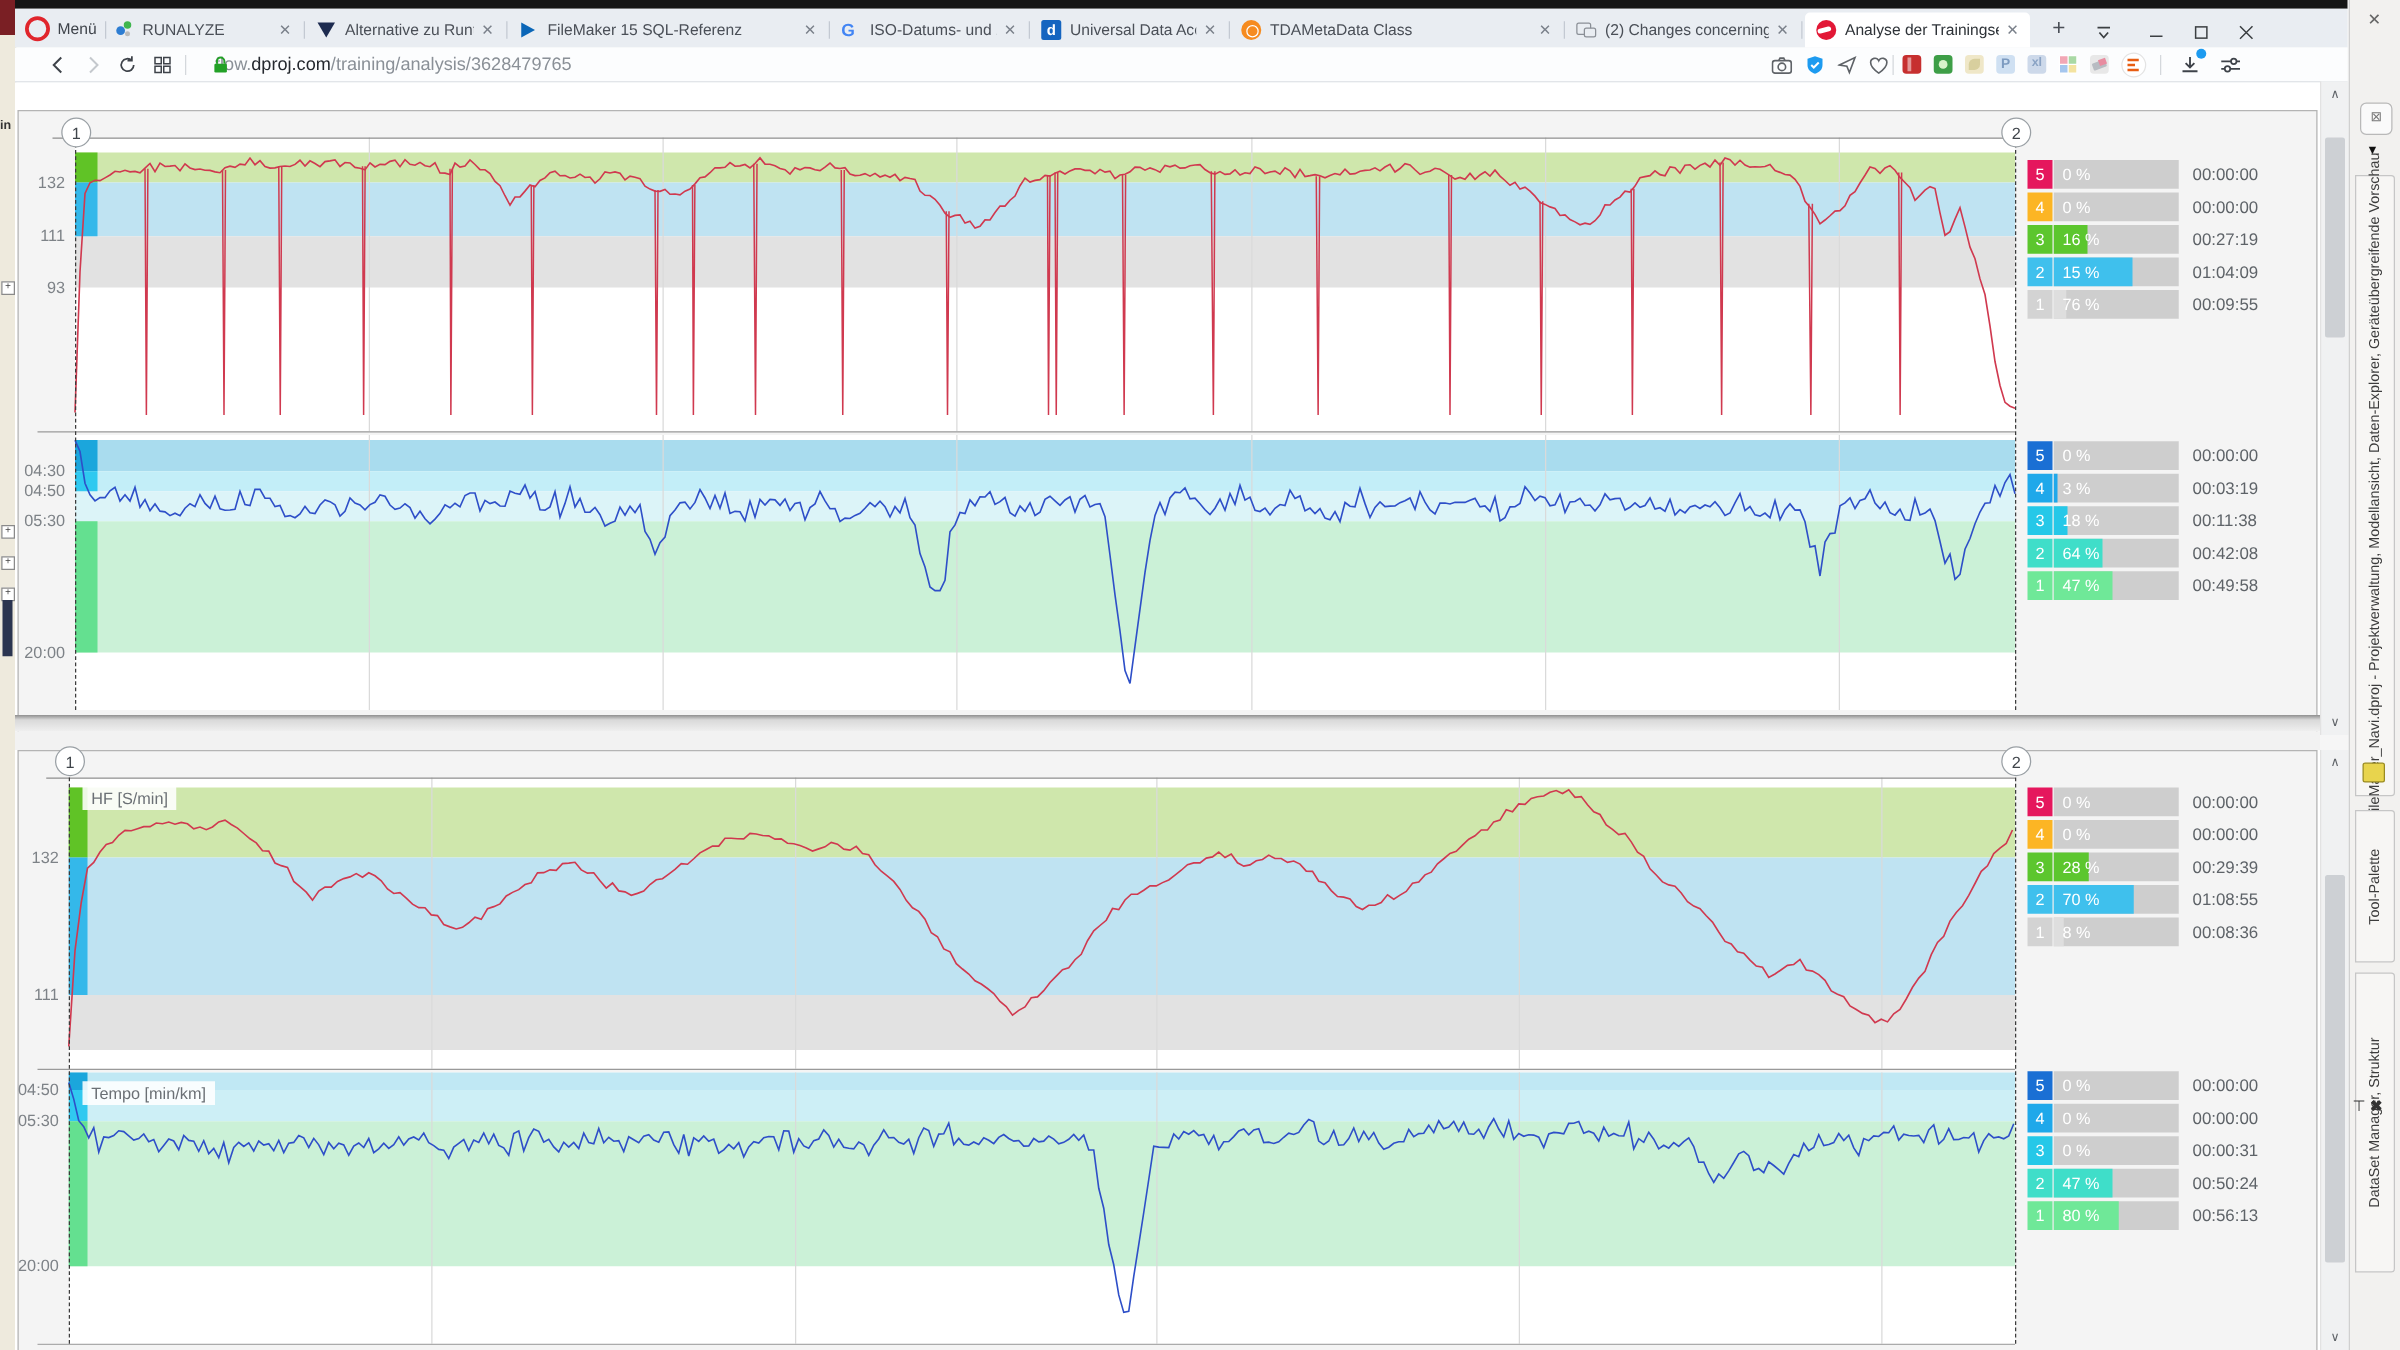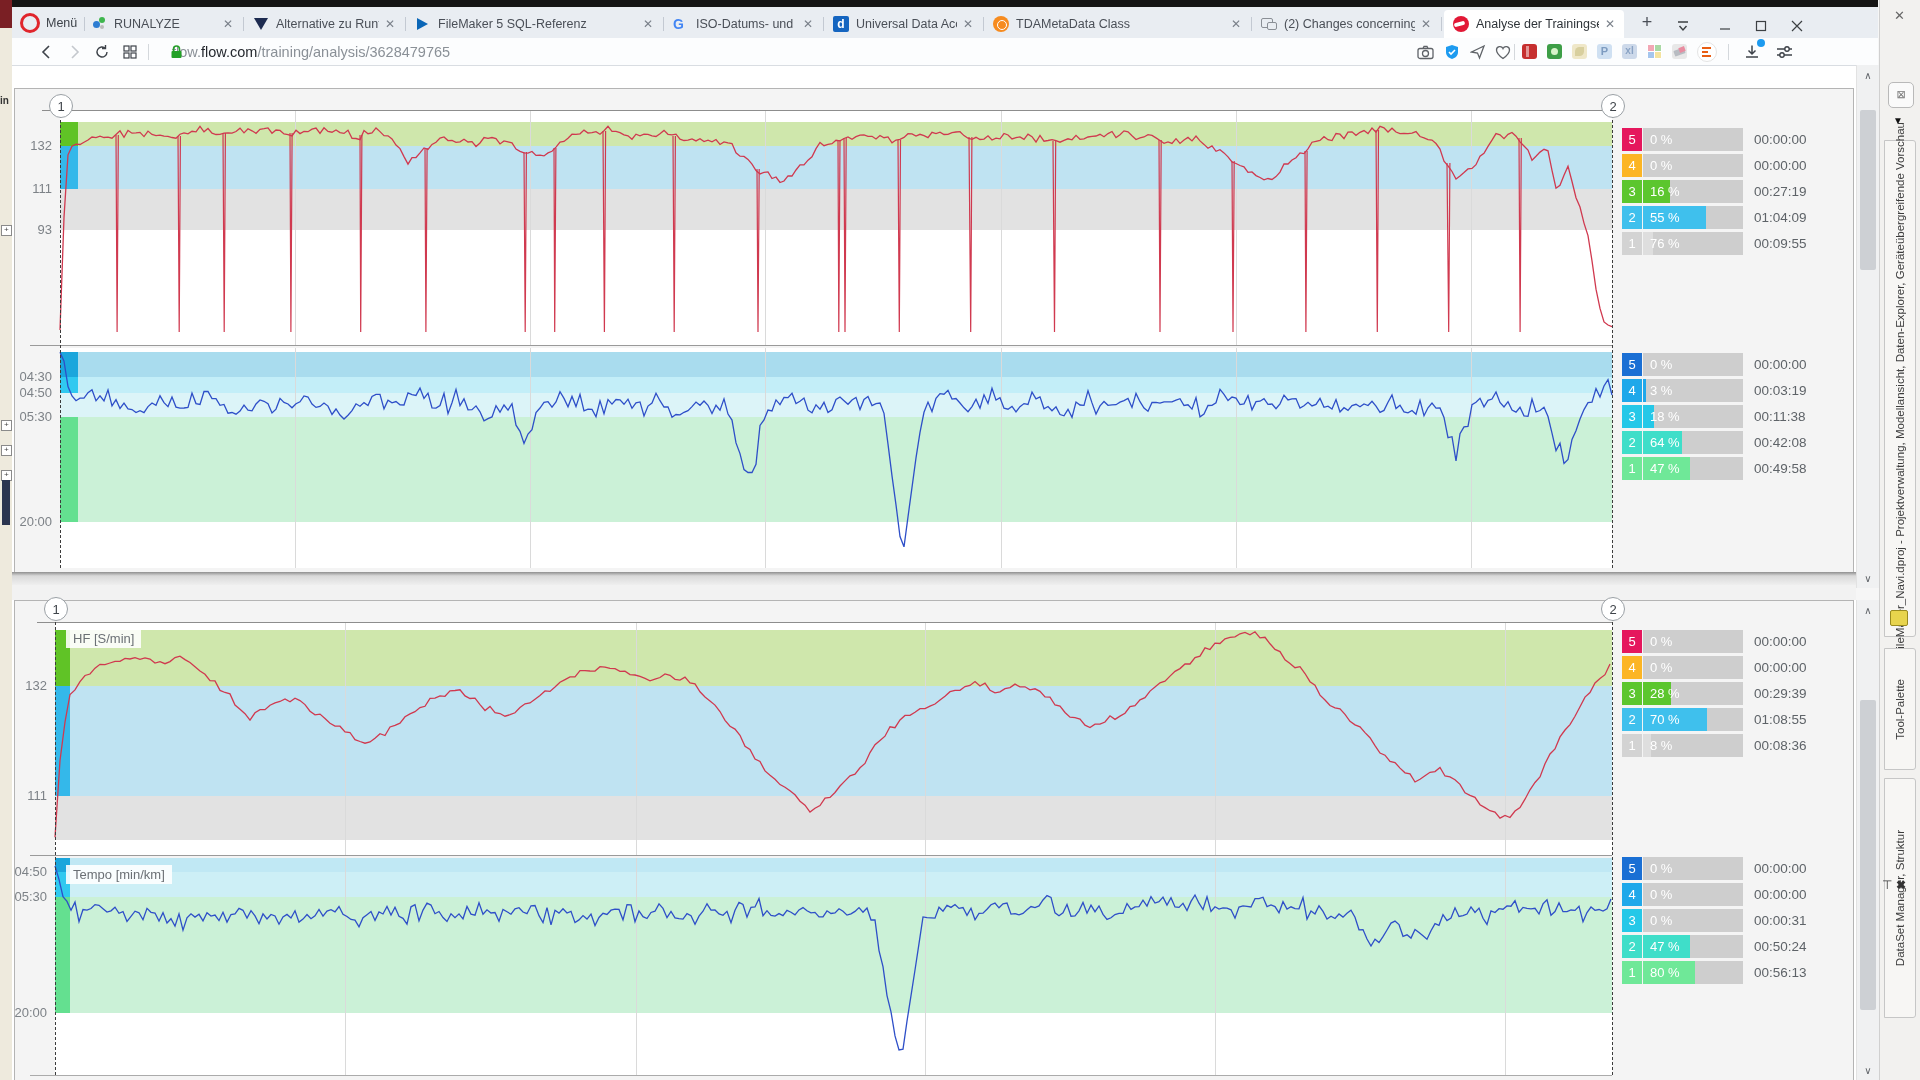--- a/index.html
+++ b/index.html
@@ -92,21 +92,21 @@
           <span style="position:absolute;left:1px;top:2px;width:0;height:0;border-left:7px solid transparent;border-right:7px solid transparent;border-top:12px solid #1d2b50"></span>
         </div>
         <span class="ttl">Alternative zu Runtastic - F</span>
         <span class="cx">✕</span>
       </div>
       <div class="tabsep abs" style="left: 393px;"></div>
       <div class="tab abs" style="left: 394px; width: 256px;">
         <div class="abs" style="position: relative; width: 16px; height: 16px; margin: 0px 7px 0px 9px; flex: 0 0 auto;">
           <span style="position:absolute;left:2px;top:2px;width:0;height:0;border-top:6px solid transparent;border-bottom:6px solid transparent;border-left:11px solid #0a66b7"></span>
         </div>
-        <span class="ttl">FileMaker 5 SQL-Referenz</span>
+        <span class="ttl">FileMaker 15 SQL-Referenz</span>
         <span class="cx">✕</span>
       </div>
       <div class="tabsep abs" style="left: 651px;"></div>
       <div class="tab abs" style="left: 652px; width: 158px;">
         <div class="abs" style="position: relative; width: 16px; height: 16px; margin: 0px 7px 0px 9px; flex: 0 0 auto; color: rgb(66, 133, 244); font: bold 14px &quot;Liberation Sans&quot;, sans-serif;">G</div>
         <span class="ttl">ISO-Datums- und Zeitform</span>
         <span class="cx">✕</span>
       </div>
       <div class="tabsep abs" style="left: 811px;"></div>
       <div class="tab abs" style="left: 812px; width: 158px;">
@@ -157,21 +157,21 @@
       </div>
       <div class="winbtn abs" style="left: 1770px;">
         <svg width="12" height="12" viewBox="0 0 12 12">
           <path d="M1 1l10 10M11 1L1 11" stroke="#3c4043" stroke-width="1.2"></path>
         </svg>
       </div>
     </div>
   <div class="abs" id="toolbar"></div>
   <div class="abs" id="pagebg"></div>
   <div class="abs urltxt">
-    <span class="sub">flow.</span><span>flow.com</span><span class="path">/training/analysis/3628479765</span>
+    <span class="sub">flow.</span><span>dproj.com</span><span class="path">/training/analysis/3628479765</span>
   </div>
   <div id="dyn">
       <div class="panelborder abs" style="left: 14px; top: 88px; width: 1838px; height: 498px;"></div>
       <div class="plot abs" style="left: 60px; top: 110px; width: 1552px; height: 235px;">
         <div class="band abs" style="top: 12px; height: 24px; background: rgb(207, 231, 172);"></div>
         <div class="band abs" style="top: 36px; height: 43px; background: rgb(191, 227, 242);"></div>
         <div class="band abs" style="top: 79px; height: 41px; background: rgb(226, 226, 226);"></div>
         <div class="gridv abs" style="left: 235px;"></div>
         <div class="gridv abs" style="left: 470px;"></div>
         <div class="gridv abs" style="left: 705px;"></div>
@@ -259,21 +259,21 @@
           <div class="track abs">
             <div class="fill abs" style="width: 27px; background: rgb(92, 198, 46);"></div>
             <div class="pct abs">16 %</div>
           </div>
           <div class="time abs">00:27:19</div>
         </div>
         <div class="zrow abs" style="left: 0px; top: 78px; width: 230px;">
           <div class="num abs" style="background: rgb(63, 192, 237);">2</div>
           <div class="track abs">
             <div class="fill abs" style="width: 63px; background: rgb(63, 192, 237);"></div>
-            <div class="pct abs">55 %</div>
+            <div class="pct abs">15 %</div>
           </div>
           <div class="time abs">01:04:09</div>
         </div>
         <div class="zrow abs" style="left: 0px; top: 104px; width: 230px;">
           <div class="num abs" style="background: rgb(211, 211, 211);">1</div>
           <div class="track abs">
             <div class="fill abs" style="width: 10px; background: rgb(222, 222, 222);"></div>
             <div class="pct abs">76 %</div>
           </div>
           <div class="time abs">00:09:55</div>

